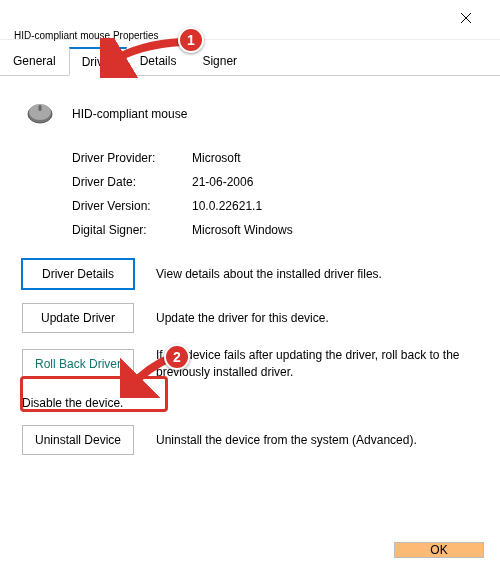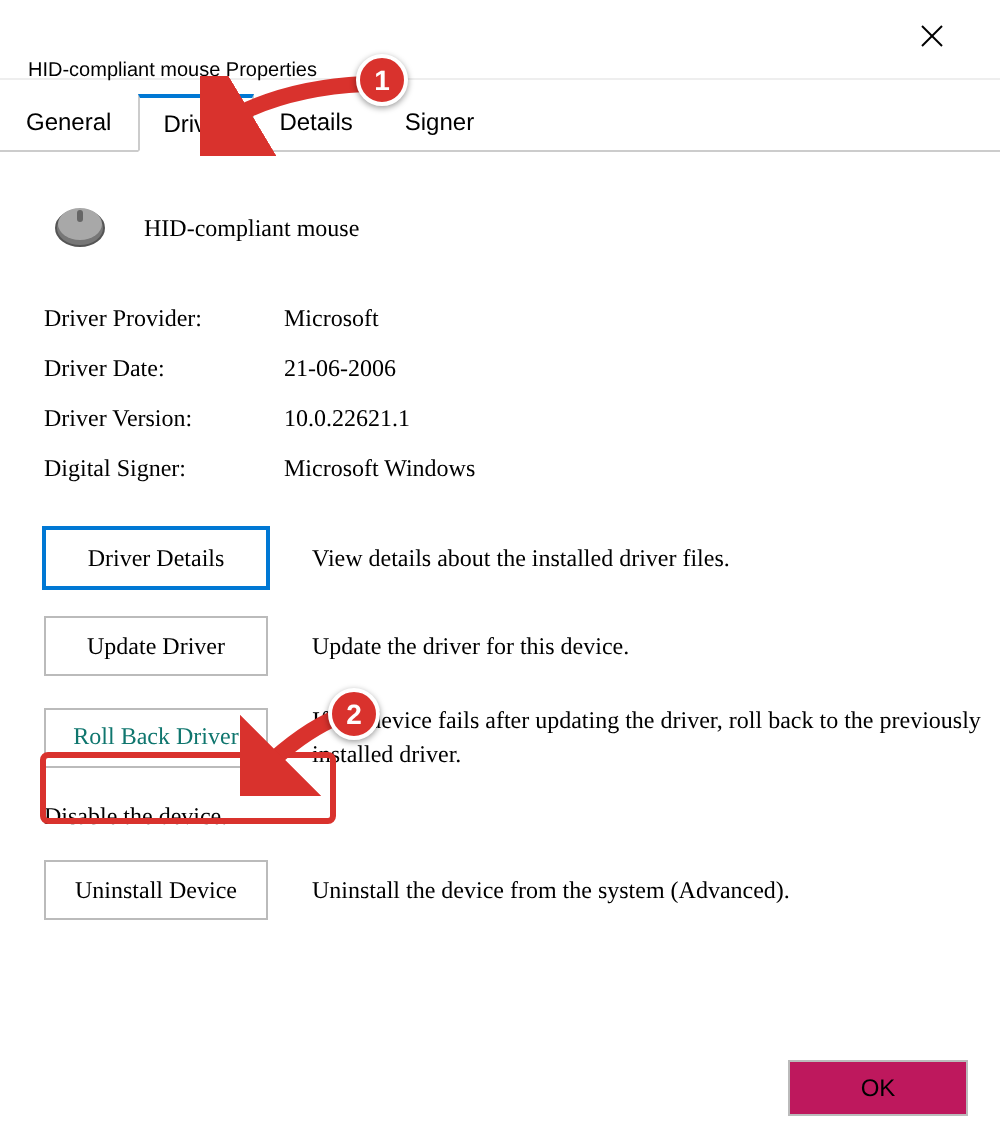--- a/index.html
+++ b/index.html
@@ -43,30 +43,30 @@
     border: 1px solid transparent;
   }
   .tab.active {
     background: #fff;
     border: 1px solid #ccc;
     border-bottom: 1px solid #fff;
     border-top: 2px solid #0078d4;
   }
   .panel {
     padding: 18px 8px 8px 22px;
-    font-family: Liberation Serif, serif;
   }
   .device-head {
     display: flex;
     align-items: center;
     gap: 14px;
     margin-bottom: 18px;
   }
   .mouse-icon svg { width: 36px; height: 36px; }
   .info-table {
+    margin-left: 50px;
     margin-bottom: 22px;
   }
   .info-row {
     display: flex;
     margin-bottom: 10px;
   }
   .info-label { width: 120px; }
   .info-value { }
   .action-row {
     display: flex;
@@ -89,23 +89,23 @@
   .action-btn.disabled { color: #0f766e; cursor: default; }
   .action-desc { flex: 1; font-size: 12px; line-height: 1.4; }
   .footer {
     position: absolute;
     bottom: 12px;
     right: 16px;
     display: flex;
     gap: 10px;
   }
   .footer-btn {
-    width: 90px; height: 28px;
+    width: 90px; height: 16px;
     border: 1px solid #bbb;
-    background: #be185d;
+    background: #fdba74;
     display: flex; align-items: center; justify-content: center;
     font-size: 12px;
     cursor: pointer;
   }
   
   .callout {
     position: absolute;
     width: 26px; height: 26px;
     border-radius: 50%;
     background: #d9322d;

